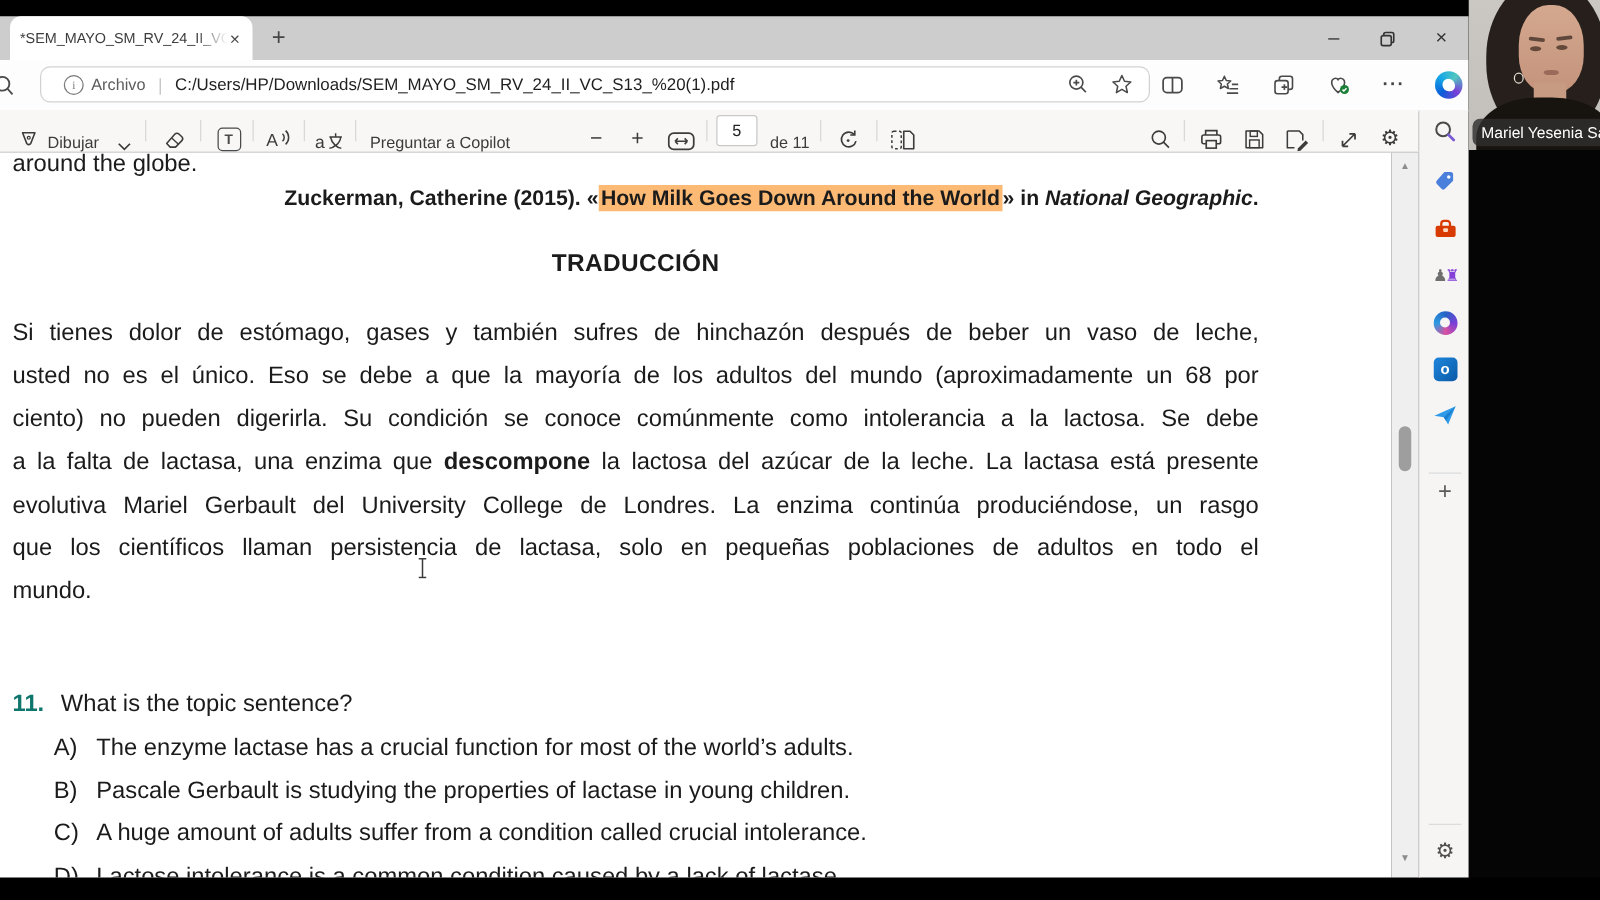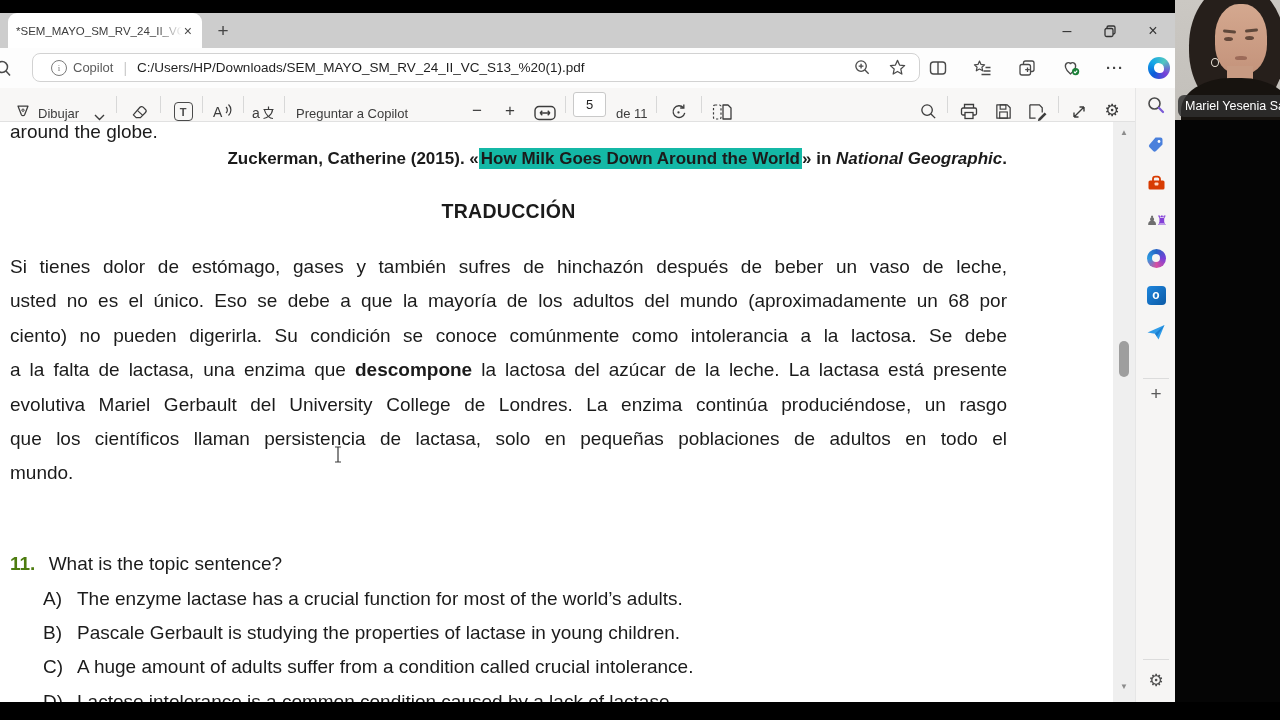--- a/index.html
+++ b/index.html
@@ -95,21 +95,21 @@
   </div>
 
   <div class="abs addrrow">
     <svg class="ic abs" style="left:-7px;top:11px;" width="20" height="20" viewBox="0 0 20 20">
         <circle cx="9" cy="8" r="5.5" fill="none" stroke="#4a4a4a" stroke-width="1.5"></circle>
         <path d="M13 12 L17 16.5" stroke="#4a4a4a" stroke-width="1.5"></path>
       </svg>
     <div class="abs addr-pill">
       <span class="info-chip">
         <span class="info-circ">i</span>
-        <span>Copilot</span>
+        <span>Archivo</span>
       </span>
       <span class="addr-sep">|</span>
       <span class="url-text">C:/Users/HP/Downloads/SEM_MAYO_SM_RV_24_II_VC_S13_%20(1).pdf</span>
       <span class="pill-icons">
         <svg class="ic" width="19" height="19" viewBox="0 0 20 20">
             <circle cx="8.5" cy="8.5" r="5.5" fill="none" stroke="#4a4a4a" stroke-width="1.4"></circle>
             <path d="M8.5 6 v5 M6 8.5 h5 M12.6 12.6 L16.5 16.5" stroke="#4a4a4a" stroke-width="1.4"></path>
           </svg>
         <svg class="ic" width="19" height="19" viewBox="0 0 20 20">
             <path d="M10 2.5 L12.2 7.4 L17.5 8 L13.5 11.6 L14.6 16.9 L10 14.2 L5.4 16.9 L6.5 11.6 L2.5 8 L7.8 7.4 Z" fill="none" stroke="#4a4a4a" stroke-width="1.3" stroke-linejoin="round"></path>
@@ -252,37 +252,37 @@
           <path d="M4 14 L14 4 M14 4 h-4.5 M14 4 v4.5 M4 14 h4.5 M4 14 v-4.5" fill="none" stroke="#3c3c3c" stroke-width="1.4"></path>
         </svg>
     </div>
     <div class="item" style="left:1100px;width:24px;font-size:17px;">⚙</div>
   </div>
 
   <div class="abs page">
     <div class="doc-line" style="top:-2px;">around the globe.</div>
 
     <div class="citation" style="top:27px;">
-      <span>Zuckerman, Catherine (2015). «</span><span class="hl" style="background:#14b8a6;">How Milk Goes Down Around the World</span><span>» in </span><i>National Geographic</i><span>.</span>
+      <span>Zuckerman, Catherine (2015). «</span><span class="hl" style="background:#fdba74;">How Milk Goes Down Around the World</span><span>» in </span><i>National Geographic</i><span>.</span>
     </div>
 
     <div class="doc-head" style="top:78px;">TRADUCCIÓN</div>
 
     <div class="para">
       <div class="jline">Si tienes dolor de estómago, gases y también sufres de hinchazón después de beber un vaso de leche,</div>
       <div class="jline">usted no es el único. Eso se debe a que la mayoría de los adultos del mundo (aproximadamente un 68 por</div>
       <div class="jline">ciento) no pueden digerirla. Su condición se conoce comúnmente como intolerancia a la lactosa. Se debe</div>
       <div class="jline"><span>a la falta de lactasa, una enzima que </span><b>descompone</b><span> la lactosa del azúcar de la leche. La lactasa está presente</span></div>
       <div class="jline">evolutiva Mariel Gerbault del University College de Londres. La enzima continúa produciéndose, un rasgo</div>
       <div class="jline">que los científicos llaman persistencia de lactasa, solo en pequeñas poblaciones de adultos en todo el</div>
       <div>mundo.</div>
     </div>
 
     <div class="q-row" style="top:431px;">
-      <span class="q-num" style="color:#4d7c0f;">11.</span>
+      <span class="q-num" style="color:#0f766e;">11.</span>
       <span style="margin-left:8px;">What is the topic sentence?</span>
     </div>
     <div class="q-row" style="top:466px;">
       <span class="opt-label">A)</span>
       <span class="opt-text">The enzyme lactase has a crucial function for most of the world’s adults.</span>
     </div>
     <div class="q-row" style="top:500px;">
       <span class="opt-label">B)</span>
       <span class="opt-text">Pascale Gerbault is studying the properties of lactase in young children.</span>
     </div>

